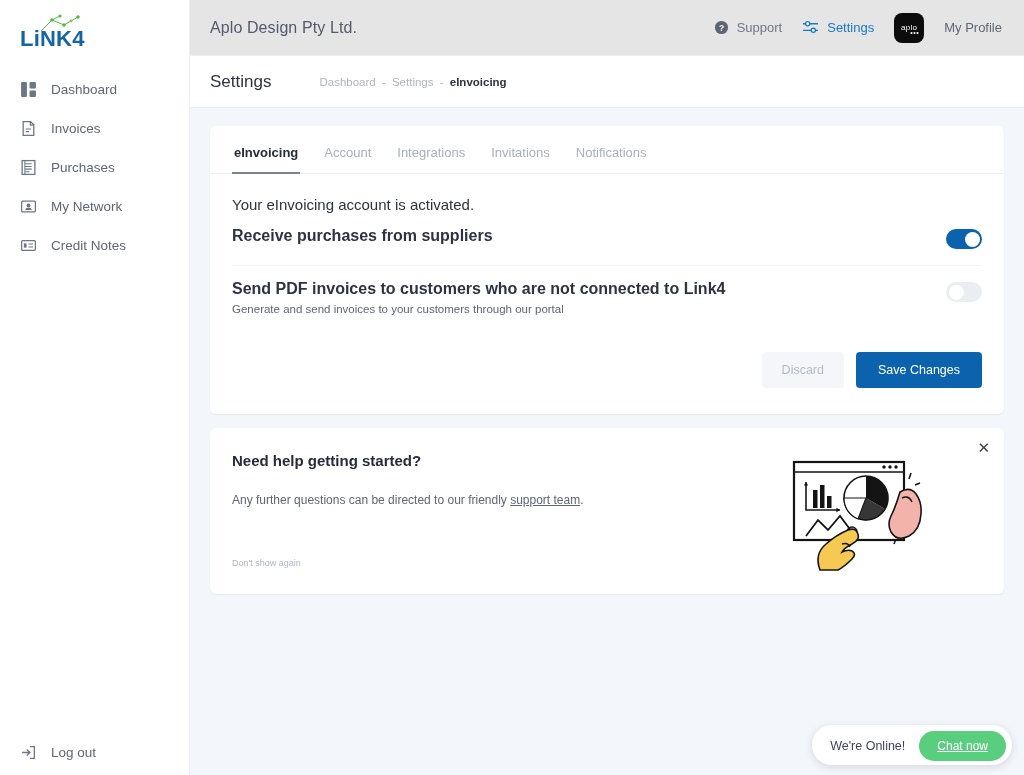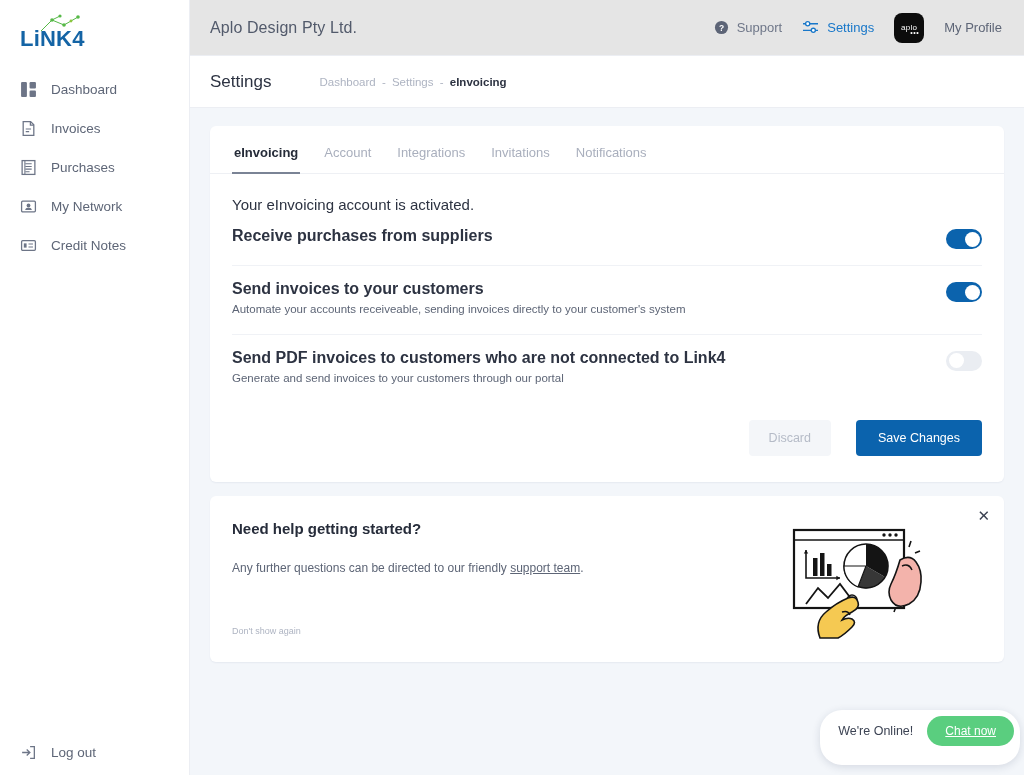--- a/index.html
+++ b/index.html
@@ -110,21 +110,21 @@
   }
   .toggle.on { background: #0b63ad; }
   .toggle.off { background: #eaedf2; }
   .toggle .knob {
     position: absolute; top: 2.5px; width: 15px; height: 15px;
     border-radius: 50%; background: #fff;
   }
   .toggle.on .knob { right: 2.5px; }
   .toggle.off .knob { left: 2.5px; }
 
-  .actions { display: flex; justify-content: flex-end; gap: 25px; padding: 16px 0 10px 0; }
+  .actions { display: flex; justify-content: flex-end; gap: 12px; padding: 16px 0 10px 0; }
   .btn { border: none; border-radius: 4px; font-size: 12.5px; cursor: pointer; padding: 11px 20px;
          font-family: "Liberation Sans", sans-serif; }
   .btn-discard { background: #f4f6f9; color: #b5bbc7; }
   .btn-save { background: #0b63ad; color: #fff; font-weight: 500; padding: 11px 22px; }
 
   
   .help-card { margin-top: 14px; position: relative; padding: 24px 22px 22px 22px;
                display: flex; min-height: 150px; }
   .help-left { flex: 1; }
   .help-title { font-size: 15px; font-weight: bold; color: #262c3a; margin-bottom: 24px; }
@@ -134,23 +134,23 @@
                cursor: pointer; display: inline-block; margin-top: 38px; }
   .close-x {
     position: absolute; top: 12px; right: 14px; font-size: 15px;
     color: #3b4252; cursor: pointer; line-height: 1;
   }
   .help-illus { width: 180px; display: flex; align-items: center; justify-content: center;
                 margin-right: 30px; }
 
   
   .chat-widget {
-    position: absolute; right: 4px; bottom: 10px;
+    position: absolute; right: 12px; bottom: 10px;
     background: #fff; border-radius: 22px; box-shadow: 0 2px 8px rgba(25,40,80,.14);
-    display: flex; align-items: center; gap: 14px; padding: 6px 6px 19px 18px;
+    display: flex; align-items: center; gap: 14px; padding: 6px 6px 4px 18px;
   }
   .chat-text { font-size: 12.5px; color: #3d4454; }
   .chat-btn {
     background: #5ace7f; color: #fff; border: none; border-radius: 18px;
     padding: 8px 18px; font-size: 12px; cursor: pointer;
     font-family: "Liberation Sans", sans-serif;
     text-decoration: underline;
   }
 </style>
 </head>
@@ -296,29 +296,20 @@
 
           <div class="setting-row">
             <div class="setting-texts">
               <div class="setting-title">Receive purchases from suppliers</div>
             </div>
             <div class="toggle on">
               <div class="knob"></div>
             </div>
           </div>
 
-          <div class="setting-row">
-            <div class="setting-texts">
-              <div class="setting-title">Send invoices to your customers</div>
-              <div class="setting-desc">Automate your accounts receiveable, sending invoices directly to your customer's system</div>
-            </div>
-            <div class="toggle on">
-              <div class="knob"></div>
-            </div>
-          </div>
 
           <div class="setting-row last">
             <div class="setting-texts">
               <div class="setting-title">Send PDF invoices to customers who are not connected to Link4</div>
               <div class="setting-desc">Generate and send invoices to your customers through our portal</div>
             </div>
             <div class="toggle off">
               <div class="knob"></div>
             </div>
           </div>

